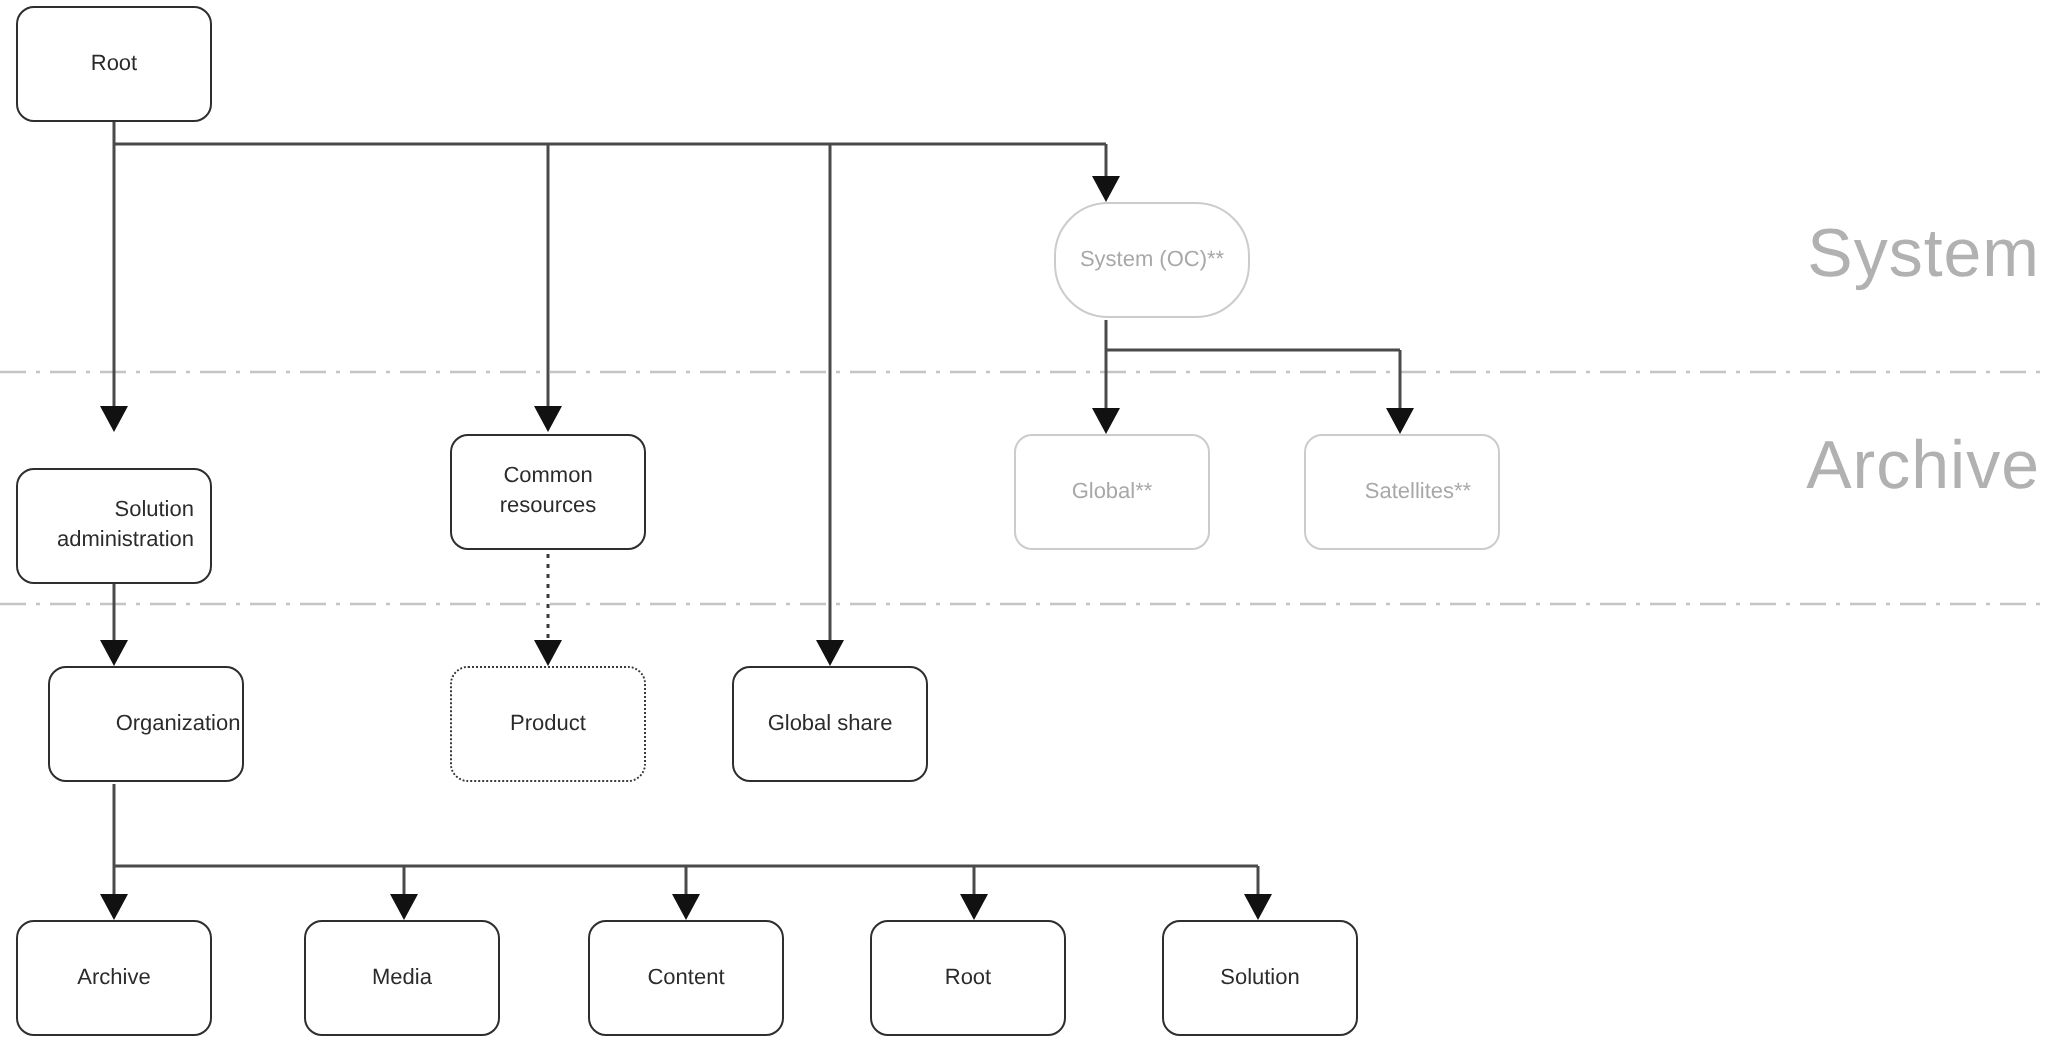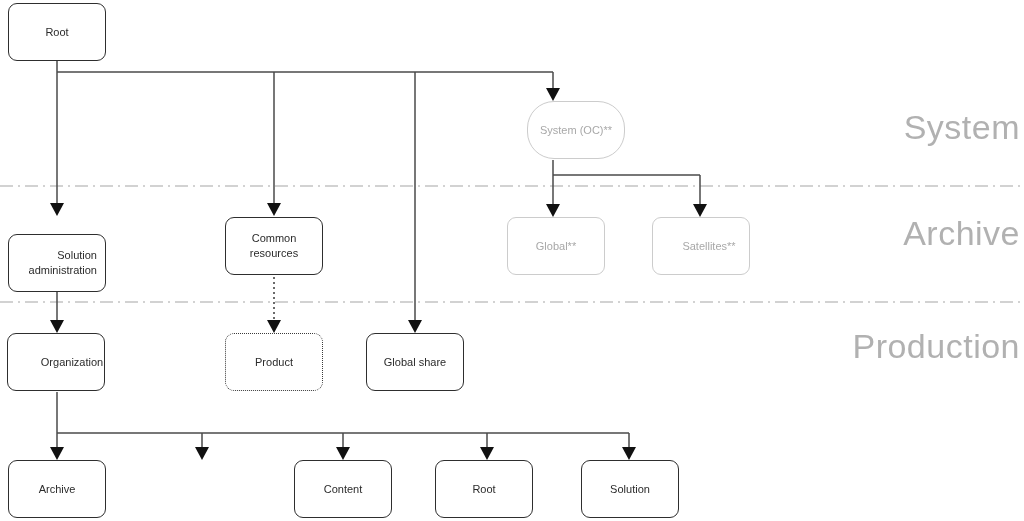--- a/index.html
+++ b/index.html
@@ -110,21 +110,20 @@
       <polygon points="50,447 64,447 57,460"></polygon>
       <polygon points="195,447 209,447 202,460"></polygon>
       <polygon points="336,447 350,447 343,460"></polygon>
       <polygon points="480,447 494,447 487,460"></polygon>
       <polygon points="622,447 636,447 629,460"></polygon>
     </g>
   </svg>
 
   <div class="section-label" style="top:112px;">System</div>
   <div class="section-label" style="top:218px;">Archive</div>
-  <div class="section-label" style="top:331px;">Production</div>
 
   <div class="node" style="left:8px; top:3px;">
     <span>Root</span>
   </div>
 
   <div class="node gray" style="left:527px; top:101px;border-radius:27px;">
     <span>System (OC)**</span>
   </div>
 
   <div class="node" style="left:8px; top:234px;text-align:right;">
@@ -136,36 +135,39 @@
   </div>
 
   <div class="node gray" style="left:507px; top:217px;">
     <span>Global**</span>
   </div>
 
   <div class="node gray" style="left:652px; top:217px;padding-left:24px;">
     <span>Satellites**</span>
   </div>
 
-  <div class="node" style="left:7px; top:333px;padding-left:40px;">
+  <div class="node" style="left:24px; top:333px;padding-left:40px;">
     <span>Organization</span>
   </div>
 
   <div class="node dotted" style="left:225px; top:333px;">
     <span>Product</span>
   </div>
 
   <div class="node" style="left:366px; top:333px;">
     <span>Global share</span>
   </div>
 
   <div class="node" style="left:8px; top:460px;">
     <span>Archive</span>
   </div>
 
+  <div class="node" style="left:152px; top:460px;">
+    <span>Media</span>
+  </div>
 
   <div class="node" style="left:294px; top:460px;">
     <span>Content</span>
   </div>
 
   <div class="node" style="left:435px; top:460px;">
     <span>Root</span>
   </div>
 
   <div class="node" style="left:581px; top:460px;">

